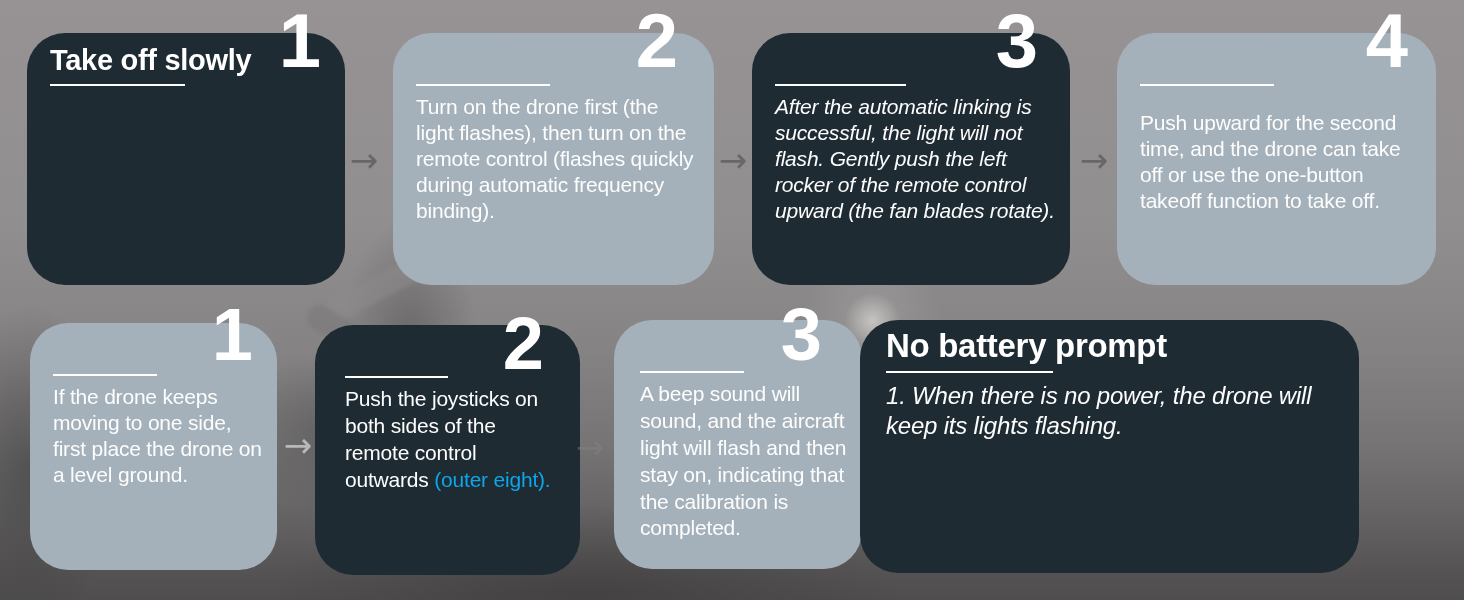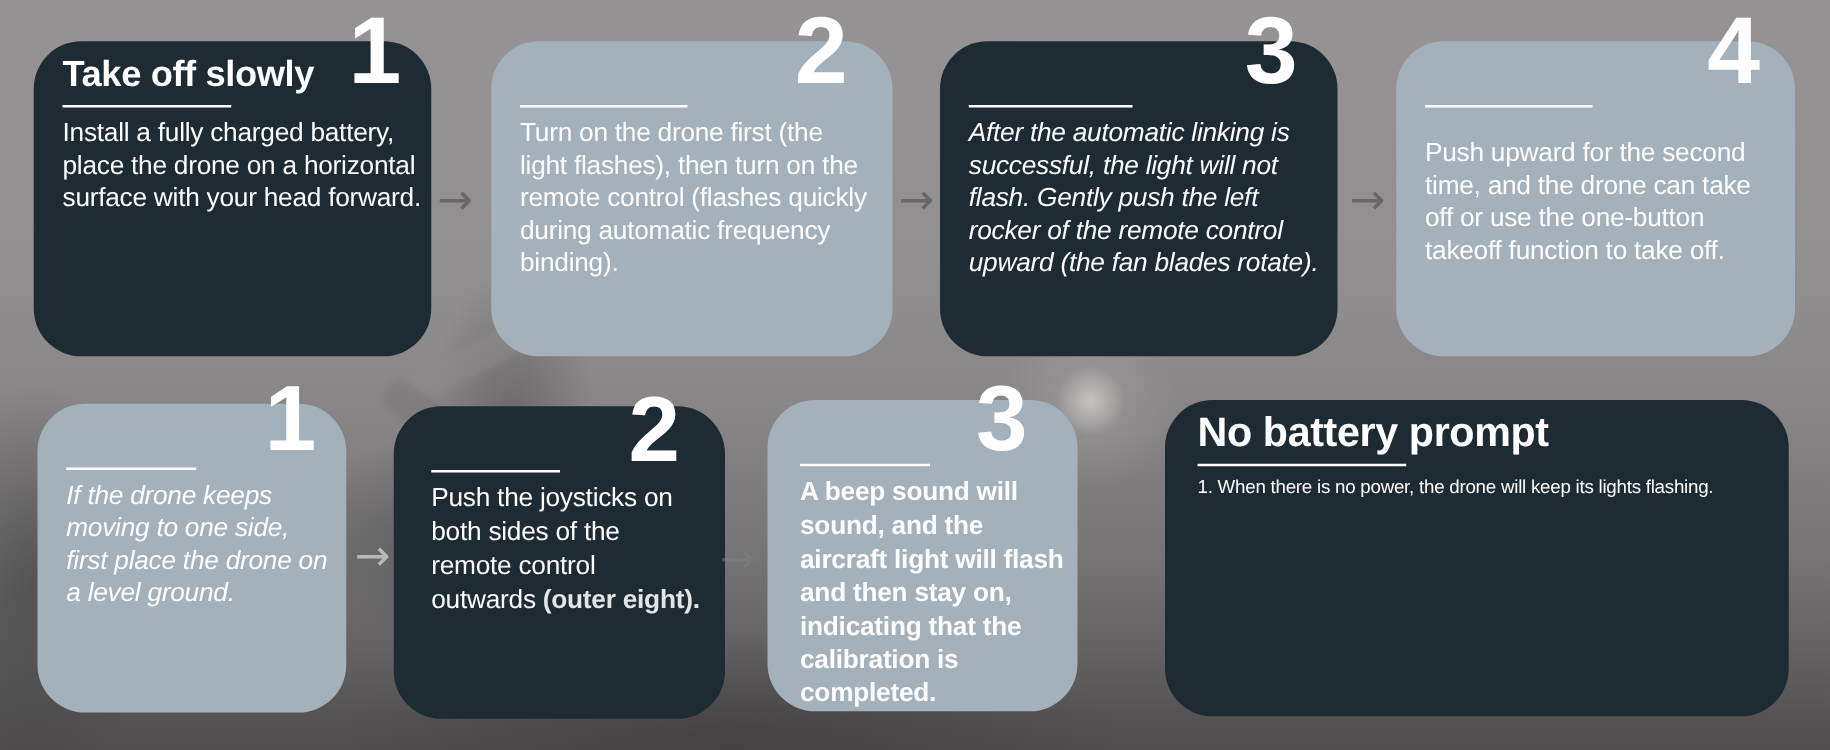--- a/index.html
+++ b/index.html
@@ -42,25 +42,25 @@
   }
   .step-title{
     position:absolute;top:11px;left:23px;
     font-size:29px;font-weight:bold;color:#ffffff;letter-spacing:-0.3px;white-space:nowrap;
   }
   .divider{position:absolute;top:51px;left:23px;height:2px;background:#ffffff;}
   .step-body{
     position:absolute;top:61px;left:23px;
     font-size:21px;color:#fdfdfd;line-height:1.24;letter-spacing:-0.2px;margin:0;
   }
-  .hl-red{color:#e5e5e5;font-weight:bold;}
+  .hl-red{color:#0ea5e9;}
 
   
   .card.battery .step-title{font-size:33px;top:7px;}
-  .card.battery .step-body{font-size:15px;line-height:1.26;}
+  .card.battery .step-body{font-size:24px;line-height:1.26;font-style:italic;}
   .card.battery .step-body p{margin:0;}
 
   
   .flow-arrow{
     position:absolute;width:40px;text-align:center;
     font-size:34px;line-height:1;font-weight:normal;
     font-family:"DejaVu Sans", sans-serif;
   }
   .flow-arrow.dim{color:rgba(72,70,71,0.55);}
   .flow-arrow.lit{color:rgba(210,212,212,0.75);}
@@ -73,21 +73,20 @@
 
   <div class="bg"></div>
   <div class="arm a1"></div>
   <div class="arm a2"></div>
   <div class="fist"></div>
 
   <div class="card dark" style="left:27px;top:33px;width:318px;height:252px;">
     <div class="step-number" style="right:24px;">1</div>
     <div class="step-title">Take off slowly</div>
     <div class="divider" style="width:135px;"></div>
-    <p class="step-body" style="width:292px;">Install a fully charged battery, place the drone on a horizontal surface with your head forward.</p>
   </div>
 
   <div class="flow-arrow dim" style="left:344px;top:143px;">→</div>
 
   <div class="card light" style="left:393px;top:33px;width:321px;height:252px;">
     <div class="step-number" style="right:36px;">2</div>
     <div class="divider" style="width:134px;"></div>
     <p class="step-body" style="width:284px;">Turn on the drone first (the light flashes), then turn on the remote control (flashes quickly during automatic frequency binding).</p>
   </div>
 
@@ -103,40 +102,40 @@
 
   <div class="card light" style="left:1117px;top:33px;width:319px;height:252px;">
     <div class="step-number">4</div>
     <div class="divider" style="width:134px;"></div>
     <p class="step-body" style="width:282px;margin-top:16px;">Push upward for the second time, and the drone can take off or use the one-button takeoff function to take off.</p>
   </div>
 
   <div class="card light" style="left:30px;top:323px;width:247px;height:247px;">
     <div class="step-number" style="top:-25px;right:24px;font-size:74px;">1</div>
     <div class="divider" style="width:104px;"></div>
-    <p class="step-body" style="width:216px;font-style:italic;">If the drone keeps moving to one side, first place the drone on a level ground.</p>
+    <p class="step-body" style="width:216px;">If the drone keeps moving to one side, first place the drone on a level ground.</p>
   </div>
 
   <div class="flow-arrow lit" style="left:278px;top:428px;">→</div>
 
   <div class="card dark" style="left:315px;top:325px;width:265px;height:250px;">
     <div class="step-number" style="top:-18px;right:36px;font-size:74px;">2</div>
     <div class="divider" style="left:30px;width:103px;"></div>
     <p class="step-body" style="left:30px;width:218px;line-height:1.28;"><span>Push the joysticks on both sides of the remote control outwards </span><span class="hl-red">(outer eight).</span></p>
   </div>
 
   <div class="flow-arrow faint" style="left:570px;top:430px;">→</div>
 
   <div class="card light" style="left:614px;top:320px;width:248px;height:249px;">
     <div class="step-number" style="top:-22px;right:40px;font-size:74px;">3</div>
     <div class="divider" style="left:26px;width:104px;"></div>
-    <p class="step-body" style="left:26px;width:214px;line-height:1.28;font-weight:bold;">A beep sound will sound, and the aircraft light will flash and then stay on, indicating that the calibration is completed.</p>
+    <p class="step-body" style="left:26px;width:214px;line-height:1.28;">A beep sound will sound, and the aircraft light will flash and then stay on, indicating that the calibration is completed.</p>
   </div>
 
-  <div class="card dark battery" style="left:932px;top:320px;width:499px;height:253px;">
+  <div class="card dark battery" style="left:860px;top:320px;width:499px;height:253px;">
     <div class="step-title" style="left:26px;">No battery prompt</div>
     <div class="divider" style="left:26px;width:167px;"></div>
     <div class="step-body" style="left:26px;width:452px;">
       <p>1. When there is no power, the drone will keep its lights flashing.</p>
     </div>
   </div>
 
 </div>
 
 </body></html>

